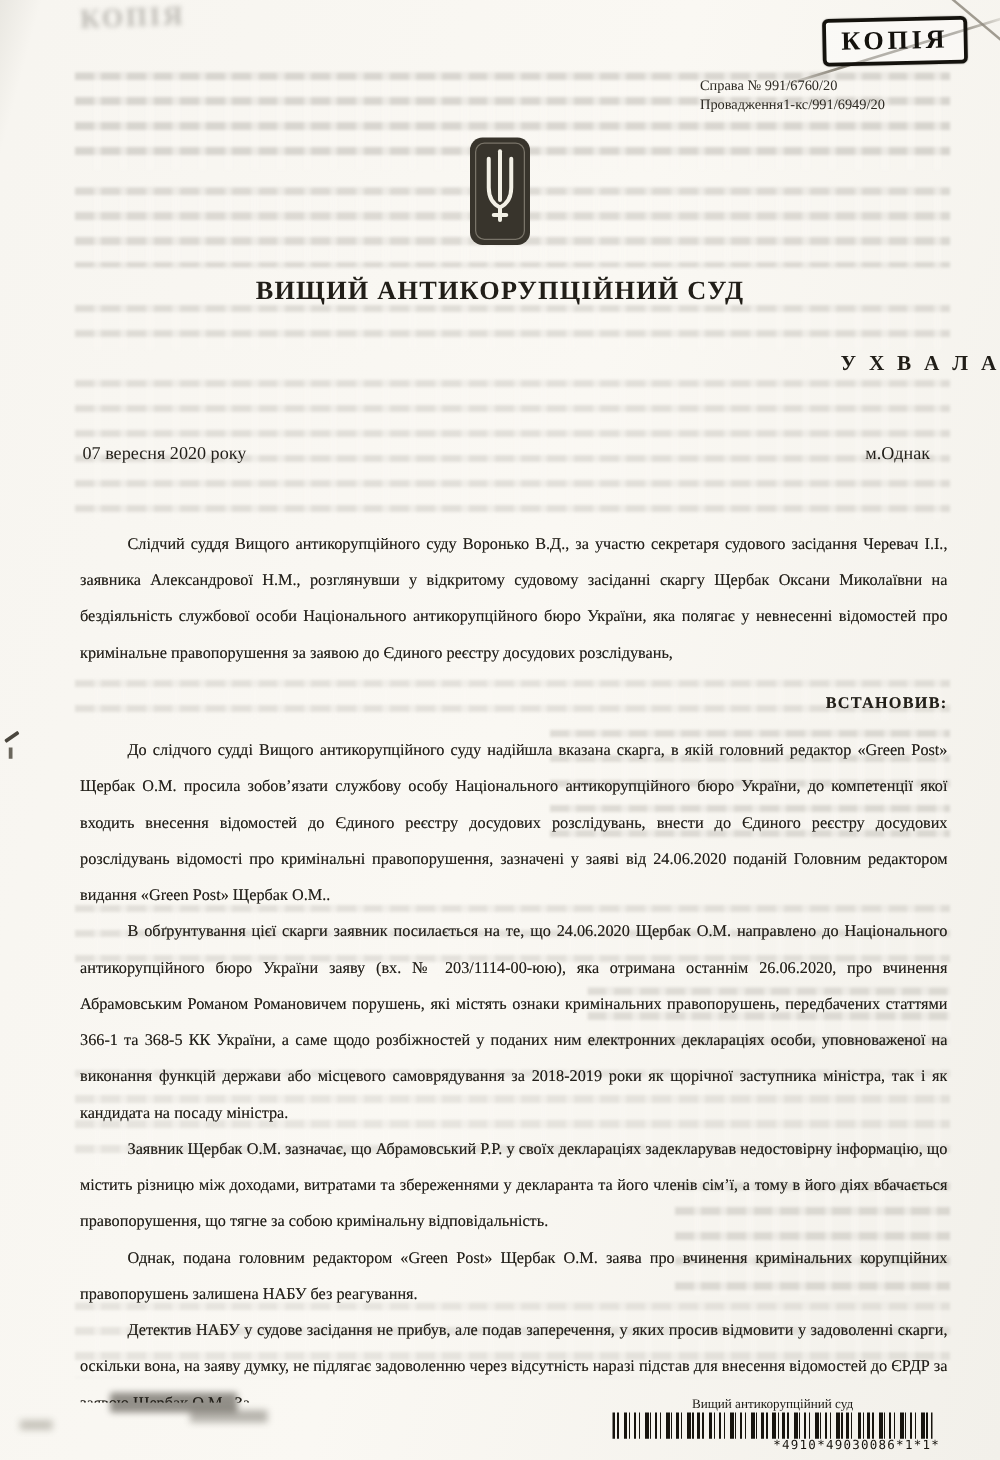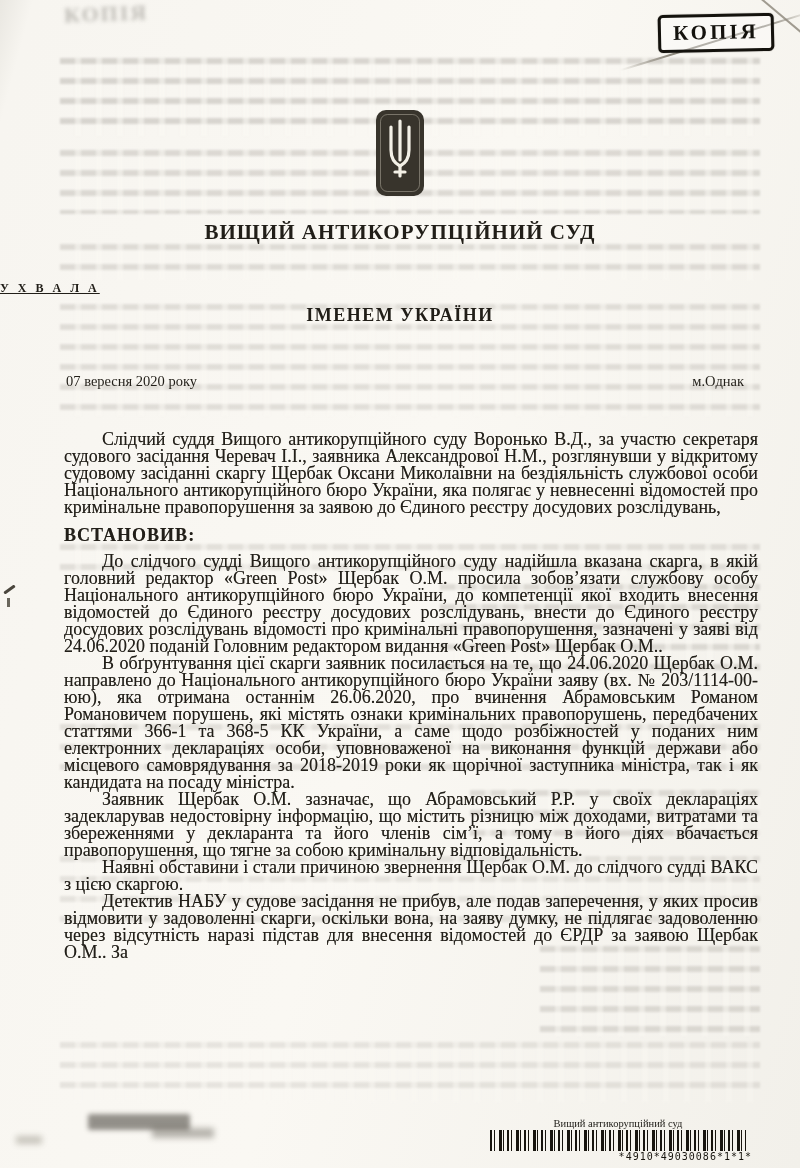--- a/index.html
+++ b/index.html
@@ -51,31 +51,31 @@
     position:absolute; top:14px; right:26px; z-index:2;
     padding:3px 12px 4px; border:3px solid #14120d; border-radius:5px;
     font-size:21px; font-weight:bold; letter-spacing:3px; color:#14120d;
     background:rgba(255,255,255,.35); transform:rotate(-1.2deg);
     box-shadow:0 0 1px rgba(20,18,13,.7);
   }
   .case-info{ position:absolute; top:62px; left:560px; font-size:11.5px; line-height:15px; color:#2c2922; z-index:2; }
   
   .emblem{ position:absolute; top:108px; left:50%; transform:translateX(-50%); width:52px; height:90px; z-index:2; }
   .court-title{ position:absolute; top:220px; left:0; width:100%; text-align:center; font-size:21px; font-weight:bold; letter-spacing:1px; z-index:2; }
-  .doc-type{ position:absolute; top:281px; left:0; width:100%; text-align:left; font-size:12px; font-weight:bold; letter-spacing:3px; z-index:2;text-decoration:underline; }
+  .doc-type{ position:absolute; top:281px; left:0; width:100%; text-align:right; font-size:17px; font-weight:bold; letter-spacing:3px; z-index:2; }
   .doc-nation{ position:absolute; top:305px; left:0; width:100%; text-align:center; font-size:18px; font-weight:bold; letter-spacing:1.5px; z-index:2; }
-  .dateline{ position:absolute; top:355px; left:66px; right:56px; display:flex; justify-content:space-between; font-size:14.5px; z-index:2;margin-top:18px; }
+  .dateline{ position:absolute; top:355px; left:66px; right:56px; display:flex; justify-content:space-between; font-size:14.5px; z-index:2; }
   
   .content{
-    position:absolute; top:431px; left:64px; width:694px; max-height:702px; overflow:hidden; z-index:2;
-    font-size:18px; line-height:17px; text-align:justify; color:#221f19;
+    position:absolute; top:420px; left:64px; width:694px; max-height:702px; overflow:hidden; z-index:2;
+    font-size:13px; line-height:29px; text-align:justify; color:#221f19;
     text-shadow:0 0 .5px rgba(33,30,24,.55);
   }
   .content p{ text-indent:38px; }
-  .established{ text-align:left; font-weight:bold; letter-spacing:1px; margin:11px 0 9px; }
+  .established{ text-align:right; font-weight:bold; letter-spacing:1px; margin:11px 0 9px; }
   
   .footer{ position:absolute; top:1118px; left:484px; width:268px; text-align:center; z-index:2; }
   .footer-court{ font-size:10.5px; margin-bottom:1px; color:#1c1a15; }
   .barcode{
     width:256px; height:21px; margin:0 auto;
     background:repeating-linear-gradient(90deg,
       #17140e 0 2px, transparent 2px 4px,
       #17140e 4px 5px, transparent 5px 9px,
       #17140e 9px 12px, transparent 12px 13px,
       #17140e 13px 14px, transparent 14px 17px);
@@ -103,51 +103,54 @@
   <div class="scratch"></div>
   <div class="scratch2"></div>
   <div class="margin-tick"></div>
   <div class="margin-tick2"></div>
   <div class="smudge-a"></div>
   <div class="smudge-b"></div>
   <div class="smudge-c"></div>
 
   <div class="copy-stamp">КОПІЯ</div>
 
+  <div class="case-info">
+    <div>Справа № 991/6760/20</div>
+    <div>Провадження1-кс/991/6949/20</div>
+  </div>
 
   <div class="emblem">
     <svg viewBox="0 0 52 90" width="52" height="90" xmlns="http://www.w3.org/2000/svg" aria-hidden="true">
       <rect x="2" y="2" width="48" height="86" rx="10" fill="#38342c"></rect>
       <rect x="6.5" y="6.5" width="39" height="77" rx="7" fill="none" stroke="#b9b4a6" stroke-width="1" opacity="0.5"></rect>
       <g stroke="#f3f0e6" stroke-width="3.2" fill="none" stroke-linecap="round">
         <path d="M26 13 V52"></path>
         <path d="M17 19 V42 C17 50 20 55 26 58 C32 55 35 50 35 42 V19"></path>
         <path d="M26 58 V68"></path>
         <path d="M21 64 H31"></path>
       </g>
     </svg>
   </div>
 
   <div class="court-title">ВИЩИЙ АНТИКОРУПЦІЙНИЙ СУД</div>
   <div class="doc-type">У Х В А Л А</div>
-  <div class="doc-nation">ІМЕНЕМ УКРАЇНИ</div>
 
   <div class="dateline">
     <span>07 вересня 2020 року</span>
     <span>м.Однак</span>
   </div>
 
   <div class="content">
     <p>Слідчий суддя Вищого антикорупційного суду Воронько В.Д., за участю секретаря судового засідання Черевач І.І., заявника Александрової Н.М., розглянувши у відкритому судовому засіданні скаргу Щербак Оксани Миколаївни на бездіяльність службової особи Національного антикорупційного бюро України, яка полягає у невнесенні відомостей про кримінальне правопорушення за заявою до Єдиного реєстру досудових розслідувань,</p>
     <div class="established">ВСТАНОВИВ:</div>
     <div>
         <p>До слідчого судді Вищого антикорупційного суду надійшла вказана скарга, в якій головний редактор «Green Post» Щербак О.М. просила зобов’язати службову особу Національного антикорупційного бюро України, до компетенції якої входить внесення відомостей до Єдиного реєстру досудових розслідувань, внести до Єдиного реєстру досудових розслідувань відомості про кримінальні правопорушення, зазначені у заяві від 24.06.2020 поданій Головним редактором видання «Green Post» Щербак О.М..</p>
         <p>В обґрунтування цієї скарги заявник посилається на те, що 24.06.2020 Щербак О.М. направлено до Національного антикорупційного бюро України заяву (вх. № 203/1114-00-юю), яка отримана останнім 26.06.2020, про вчинення Абрамовським Романом Романовичем порушень, які містять ознаки кримінальних правопорушень, передбачених статтями 366-1 та 368-5 КК України, а саме щодо розбіжностей у поданих ним електронних деклараціях особи, уповноваженої на виконання функцій держави або місцевого самоврядування за 2018-2019 роки як щорічної заступника міністра, так і як кандидата на посаду міністра.</p>
         <p>Заявник Щербак О.М. зазначає, що Абрамовський Р.Р. у своїх деклараціях задекларував недостовірну інформацію, що містить різницю між доходами, витратами та збереженнями у декларанта та його членів сім’ї, а тому в його діях вбачається правопорушення, що тягне за собою кримінальну відповідальність.</p>
-        <p>Наявні обставини і стали причиною звернення Щербак О.М. до слідчого судді ВАКС з цією скаргою.</p>
+        <p>Однак, подана головним редактором «Green Post» Щербак О.М. заява про вчинення кримінальних корупційних правопорушень залишена НАБУ без реагування.</p>
         <p>Детектив НАБУ у судове засідання не прибув, але подав заперечення, у яких просив відмовити у задоволенні скарги, оскільки вона, на заяву думку, не підлягає задоволенню через відсутність наразі підстав для внесення відомостей до ЄРДР за заявою Щербак О.М.. За</p>
       </div>
   </div>
 
   <div class="footer">
     <div class="footer-court">Вищий антикорупційний суд</div>
     <div class="barcode"></div>
     <div class="barcode-num">*4910*49030086*1*1*</div>
   </div>
 

